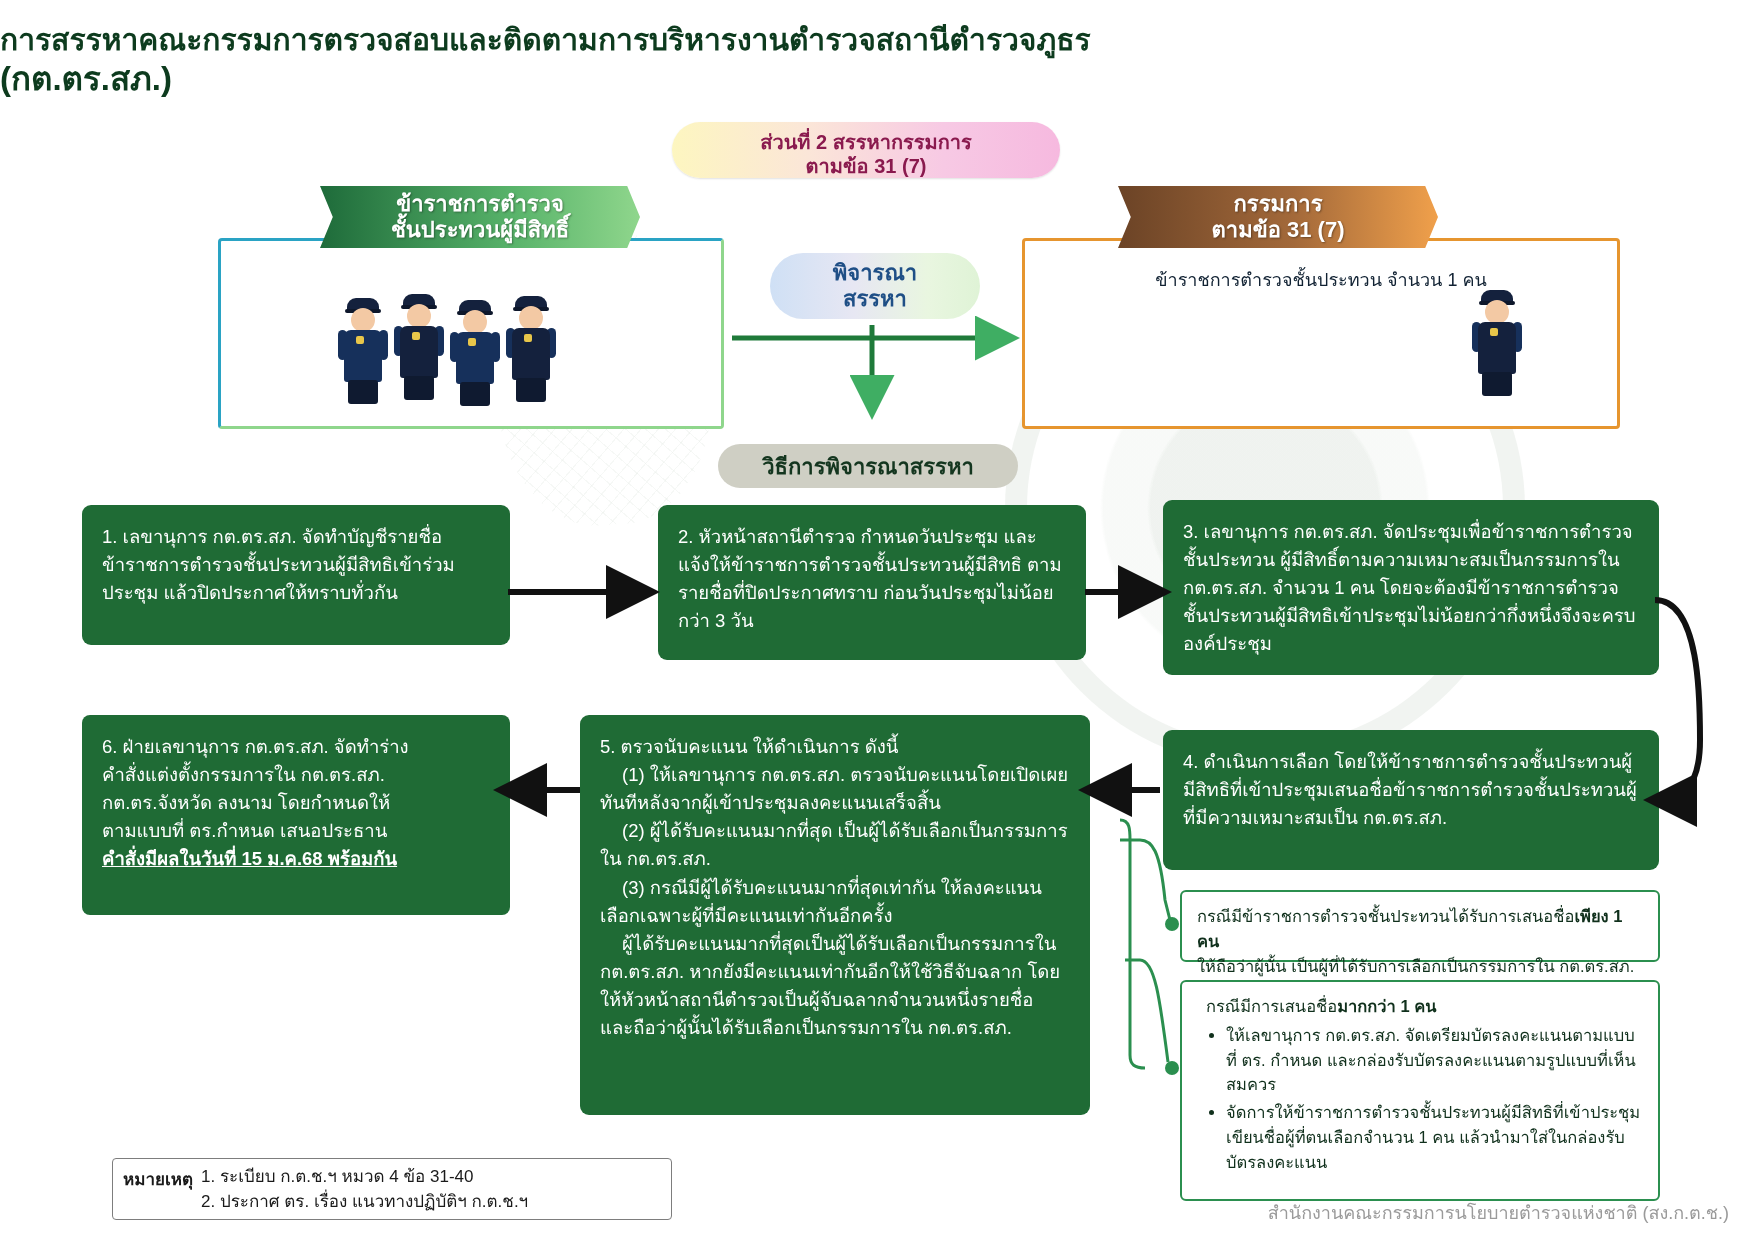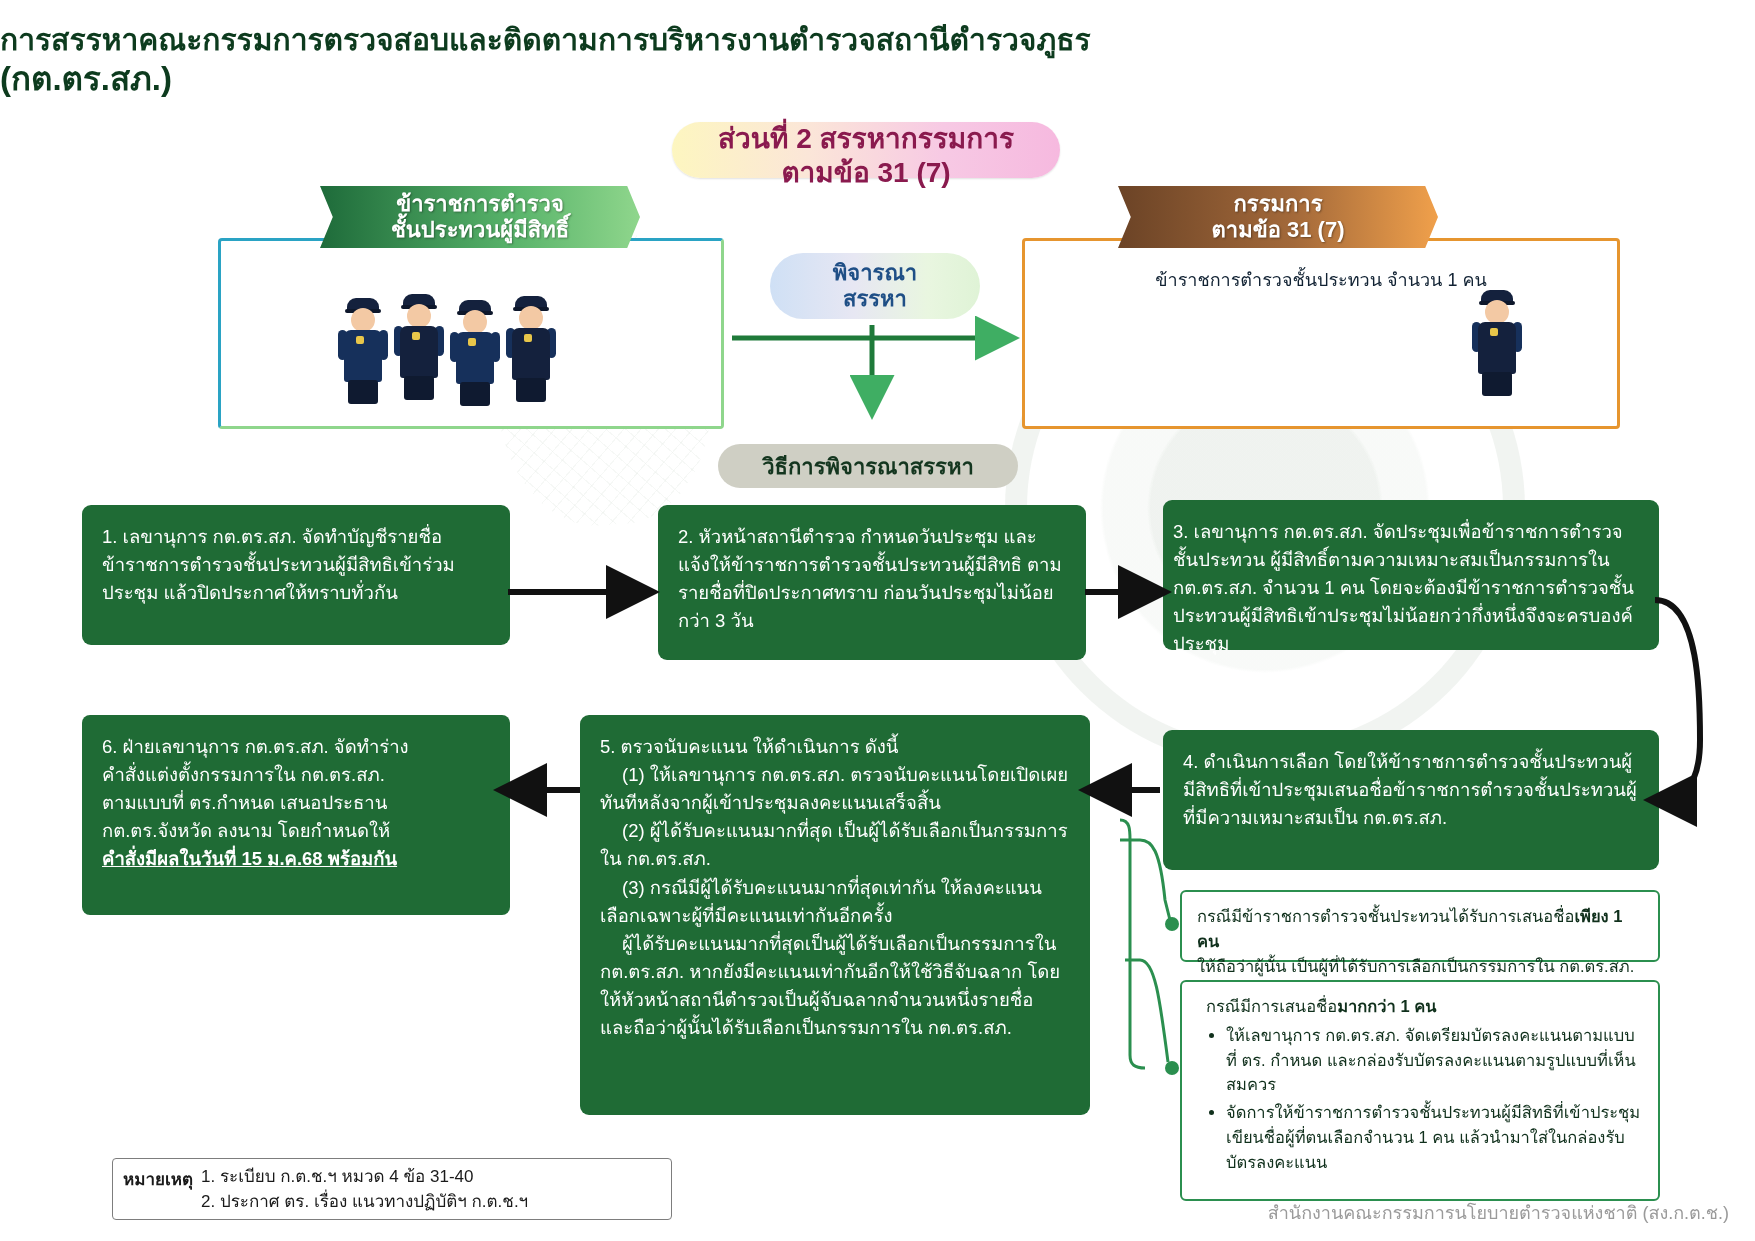--- a/index.html
+++ b/index.html
@@ -55,25 +55,25 @@
   }
   .title .sub { display: block; font-size: 33px; }
 
   
   .section-pill {
     position: absolute;
     left: 672px; top: 122px;
     width: 388px; height: 56px;
     border-radius: 28px;
     background: linear-gradient(90deg,#fdf6c0 0%, #fbe6d8 35%, #f7c9e4 70%, #f6b9df 100%);
-    display: flex; align-items: flex-start; justify-content: center;
+    display: flex; align-items: flex-end; justify-content: center;
     text-align: center;
     color: #8a1a4e;
     font-weight: bold;
-    font-size: 28px;
+    font-size: 20px;
     line-height: 1.2;
     box-shadow: 0 1px 2px rgba(0,0,0,.12);
   }
 
   
   .banner-left {
     position: absolute;
     left: 320px; top: 186px;
     width: 320px; height: 62px;
     background: linear-gradient(90deg,#1e6b3a 0%, #58b36a 60%, #8fd68c 100%);
@@ -342,41 +342,41 @@
 </svg>
 
 <div class="gbox" style="left:82px; top:505px; width:428px; height:140px;">
   <span>1. เลขานุการ กต.ตร.สภ. จัดทำบัญชีรายชื่อข้าราชการตำรวจชั้นประทวนผู้มีสิทธิเข้าร่วมประชุม แล้วปิดประกาศให้ทราบทั่วกัน</span>
 </div>
 
 <div class="gbox" style="left:658px; top:505px; width:428px; height:155px;">
   <span>2. หัวหน้าสถานีตำรวจ กำหนดวันประชุม และแจ้งให้ข้าราชการตำรวจชั้นประทวนผู้มีสิทธิ ตามรายชื่อที่ปิดประกาศทราบ ก่อนวันประชุมไม่น้อยกว่า 3 วัน</span>
 </div>
 
-<div class="gbox" style="left:1163px; top:500px; width:496px; height:150px;padding-left:10px;">
+<div class="gbox" style="left:1163px; top:500px; width:496px; height:175px;">
   <span>3. เลขานุการ กต.ตร.สภ. จัดประชุมเพื่อข้าราชการตำรวจชั้นประทวน ผู้มีสิทธิ์ตามความเหมาะสมเป็นกรรมการใน กต.ตร.สภ. จำนวน 1 คน โดยจะต้องมีข้าราชการตำรวจชั้นประทวนผู้มีสิทธิเข้าประชุมไม่น้อยกว่ากึ่งหนึ่งจึงจะครบองค์ประชุม</span>
 </div>
 
 <div class="gbox" style="left:1163px; top:730px; width:496px; height:140px;">
   <span>4. ดำเนินการเลือก โดยให้ข้าราชการตำรวจชั้นประทวนผู้มีสิทธิที่เข้าประชุมเสนอชื่อข้าราชการตำรวจชั้นประทวนผู้ที่มีความเหมาะสมเป็น กต.ตร.สภ.</span>
 </div>
 
 <div class="gbox" style="left:580px; top:715px; width:510px; height:400px;">
   <div>5. ตรวจนับคะแนน ให้ดำเนินการ ดังนี้</div>
   <div class="indent">(1) ให้เลขานุการ กต.ตร.สภ. ตรวจนับคะแนนโดยเปิดเผยทันทีหลังจากผู้เข้าประชุมลงคะแนนเสร็จสิ้น</div>
   <div class="indent">(2) ผู้ได้รับคะแนนมากที่สุด เป็นผู้ได้รับเลือกเป็นกรรมการใน กต.ตร.สภ.</div>
   <div class="indent">(3) กรณีมีผู้ได้รับคะแนนมากที่สุดเท่ากัน ให้ลงคะแนนเลือกเฉพาะผู้ที่มีคะแนนเท่ากันอีกครั้ง</div>
   <div class="indent">ผู้ได้รับคะแนนมากที่สุดเป็นผู้ได้รับเลือกเป็นกรรมการใน กต.ตร.สภ. หากยังมีคะแนนเท่ากันอีกให้ใช้วิธีจับฉลาก โดยให้หัวหน้าสถานีตำรวจเป็นผู้จับฉลากจำนวนหนึ่งรายชื่อ และถือว่าผู้นั้นได้รับเลือกเป็นกรรมการใน กต.ตร.สภ.</div>
 </div>
 
 <div class="gbox" style="left:82px; top:715px; width:428px; height:200px;border-radius:8px;">
   <div>6. ฝ่ายเลขานุการ กต.ตร.สภ. จัดทำร่าง</div>
   <div>คำสั่งแต่งตั้งกรรมการใน กต.ตร.สภ.</div>
+  <div>กต.ตร.จังหวัด ลงนาม โดยกำหนดให้</div>
   <div>ตามแบบที่ ตร.กำหนด เสนอประธาน</div>
-  <div>กต.ตร.จังหวัด ลงนาม โดยกำหนดให้</div>
   <div class="u">คำสั่งมีผลในวันที่ 15 ม.ค.68 พร้อมกัน</div>
 </div>
 
 <div class="wbox" style="left:1180px; top:890px; width:480px; height:72px;">
   <span>กรณีมีข้าราชการตำรวจชั้นประทวนได้รับการเสนอชื่อ</span><span class="b">เพียง 1 คน</span>
   <div>ให้ถือว่าผู้นั้น เป็นผู้ที่ได้รับการเลือกเป็นกรรมการใน กต.ตร.สภ.</div>
 </div>
 
 <div class="wbox" style="left:1180px; top:980px; width:480px; height:221px;padding-left:24px;">
   <div>

